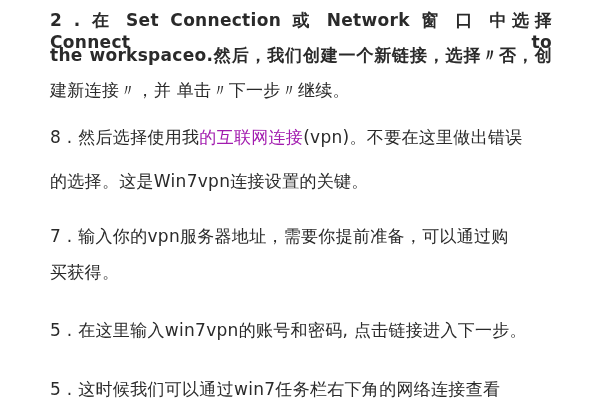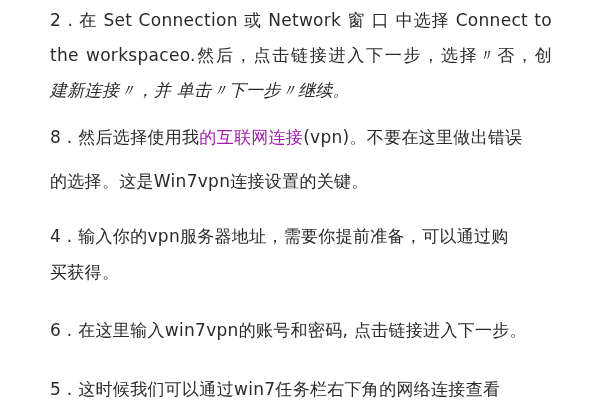--- a/index.html
+++ b/index.html
@@ -27,39 +27,40 @@
       width: 502px;
       font-size: 17px;
       line-height: 22px;
       white-space: nowrap;
       letter-spacing: 0.3px;
     }
     .justify {
       text-align: justify;
       text-align-last: justify;
       white-space: normal;
+      font-weight: bold;
     }
     .link {
       color: #a21caf;
     }
   </style>
 </head>
 <body>
 
 <div class="doc">
 
   <div class="line justify" style="top:9px;">2 . 在  Set Connection 或  Network 窗  口  中选择  Connect to</div>
-  <div class="line justify" style="top:44px;">the workspaceo.然后，点击链接进入下一步，选择〃否，创</div>
-  <div class="line" style="top:79px;font-style:italic;">建新连接〃，并 单击〃下一步〃继续。</div>
+  <div class="line justify" style="top:44px;">the workspaceo.然后，我们创建一个新链接，选择〃否，创</div>
+  <div class="line" style="top:79px;">建新连接〃，并 单击〃下一步〃继续。</div>
 
   <div class="line" style="top:126px;">
     <span>8 . 然后选择使用我</span><span class="link">的互联网连接</span><span>(vpn)。不要在这里做出错误</span>
   </div>
   <div class="line" style="top:170px;">的选择。这是Win7vpn连接设置的关键。</div>
 
-  <div class="line" style="top:225px;">4 . 输入你的vpn服务器地址，需要你提前准备，可以通过购</div>
+  <div class="line" style="top:225px;">7 . 输入你的vpn服务器地址，需要你提前准备，可以通过购</div>
   <div class="line" style="top:261px;">买获得。</div>
 
-  <div class="line" style="top:319px;">6 . 在这里输入win7vpn的账号和密码, 点击链接进入下一步。</div>
+  <div class="line" style="top:319px;">5 . 在这里输入win7vpn的账号和密码, 点击链接进入下一步。</div>
 
   <div class="line" style="top:378px;">5 . 这时候我们可以通过win7任务栏右下角的网络连接查看</div>
 
 </div>
 
 </body></html>

